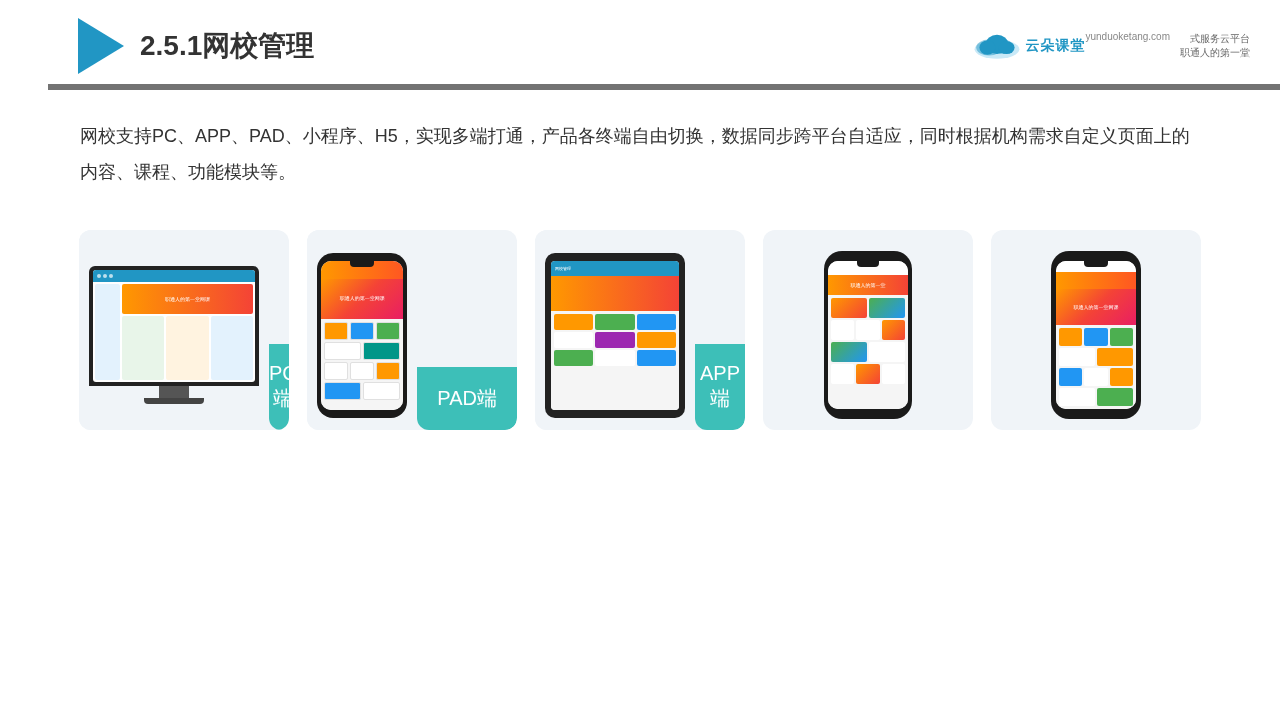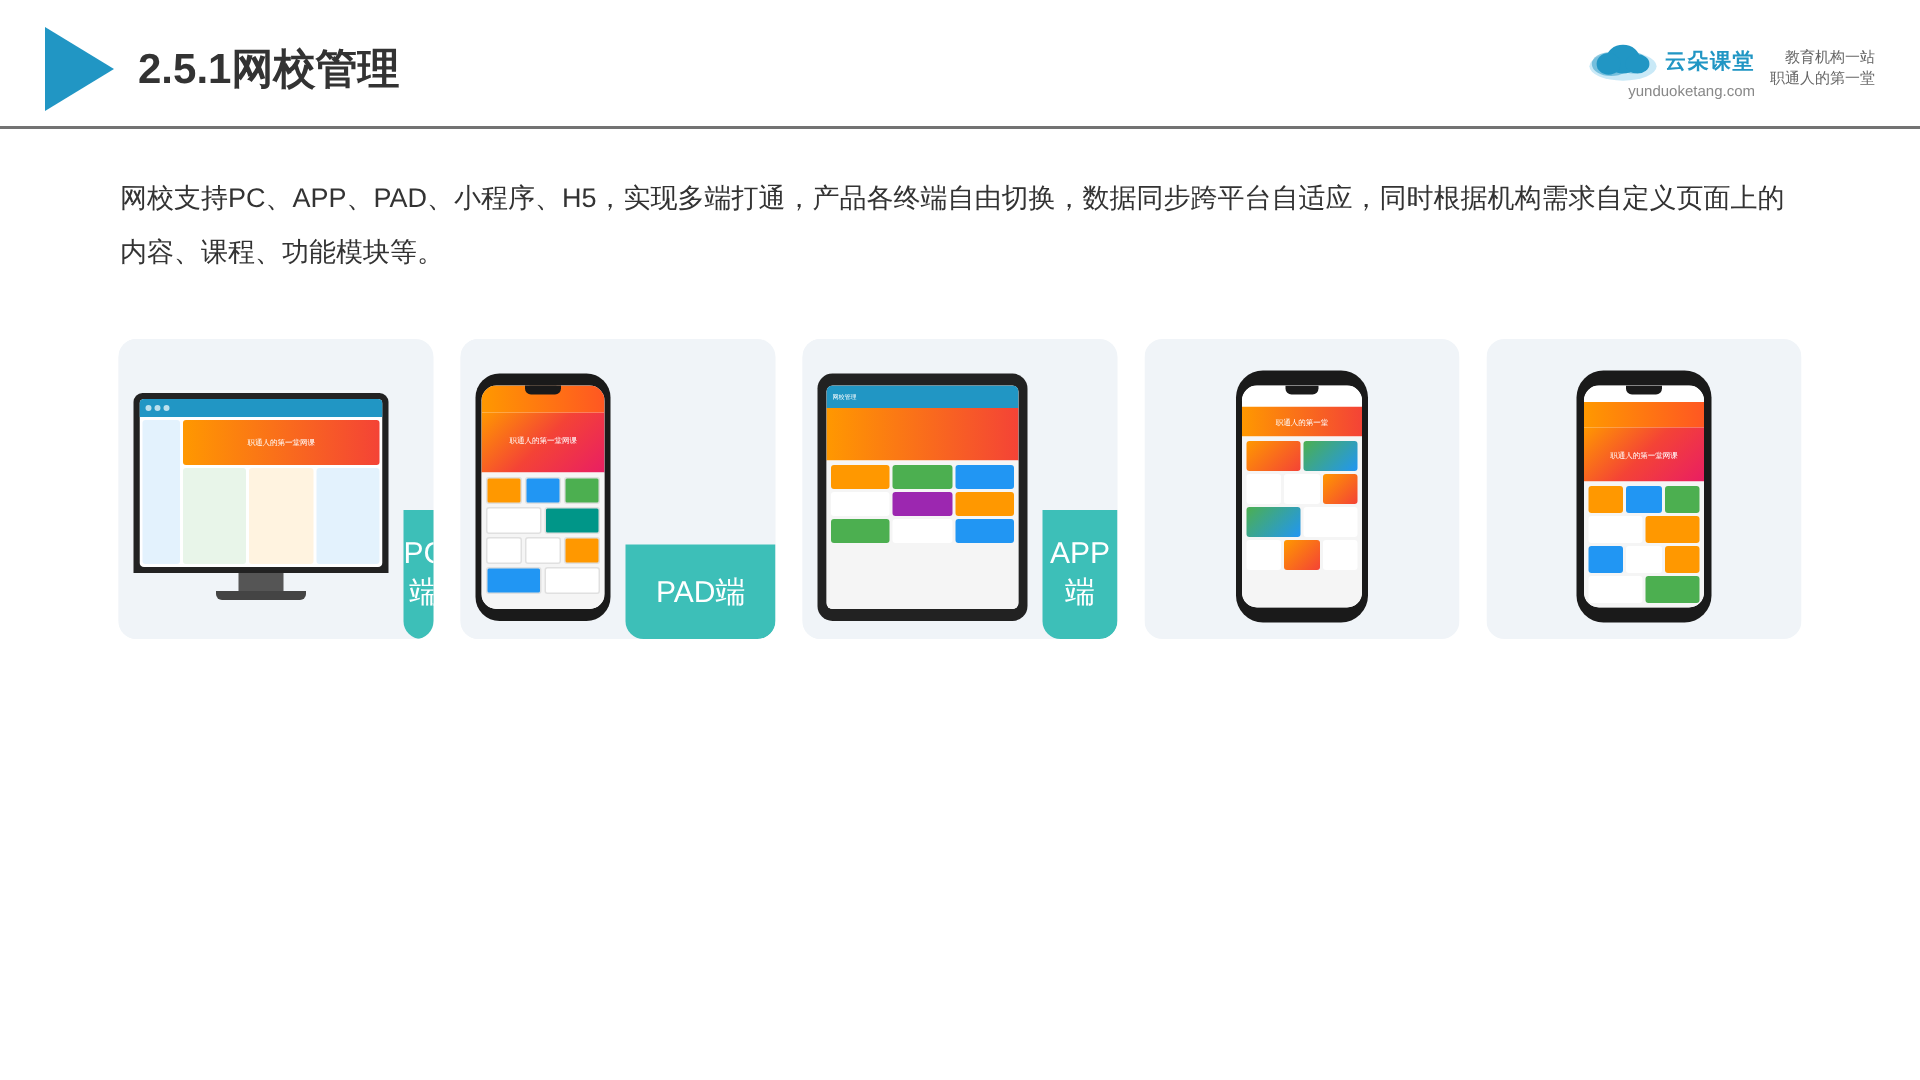--- a/index.html
+++ b/index.html
@@ -11,21 +11,22 @@
       overflow: hidden;
       color: #333;
     }
 
     
     .header {
       display: flex;
       align-items: center;
       justify-content: space-between;
       padding: 18px 30px 10px 30px;
-      border-bottom: 2px solid #737373;
+      border-bottom: 6px solid #737373;
+      margin-left: 48px;
     }
     .header-left {
       display: flex;
       align-items: center;
       gap: 16px;
     }
     .logo-triangle {
       width: 0;
       height: 0;
       border-top: 28px solid transparent;
@@ -37,22 +38,21 @@
       font-weight: bold;
       color: #333;
     }
     .header-right {
       display: flex;
       align-items: center;
       gap: 10px;
     }
     .brand-logo {
       display: flex;
-      flex-direction: column;
-      align-items: flex-end;
+      align-items: flex-start;
     }
     .brand-icon {
       display: flex;
       align-items: center;
       gap: 4px;
     }
     .cloud-svg {
       width: 48px;
       height: 30px;
     }
@@ -518,21 +518,21 @@
           <ellipse cx="38" cy="19" rx="12" ry="9" fill="#2196c4" opacity="0.5"></ellipse>
           <ellipse cx="30" cy="16" rx="14" ry="12" fill="#2196c4"></ellipse>
           <ellipse cx="18" cy="20" rx="10" ry="9" fill="#2196c4"></ellipse>
           <ellipse cx="42" cy="20" rx="10" ry="8" fill="#2196c4"></ellipse>
         </svg>
         <span class="brand-name">云朵课堂</span>
       </div>
       <span class="brand-url">yunduoketang.com</span>
     </div>
     <div class="brand-tagline">
-      <span>教育机构一站</span><br>
+      <span>式服务云平台</span><br>
       <span>职通人的第一堂</span>
     </div>
   </div>
 </div>
 
 <div class="description">网校支持PC、APP、PAD、小程序、H5，实现多端打通，产品各终端自由切换，数据同步跨平台自适应，同时根据机构需求自定义页面上的内容、课程、功能模块等。</div>
 
 <div class="cards-container">
 
   <div class="card">

